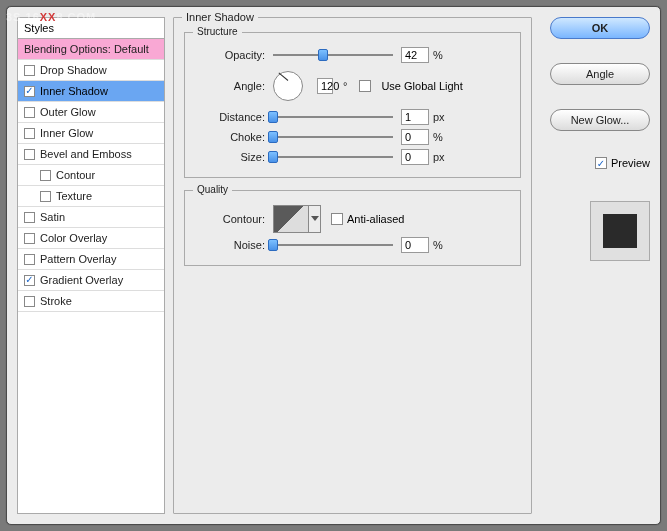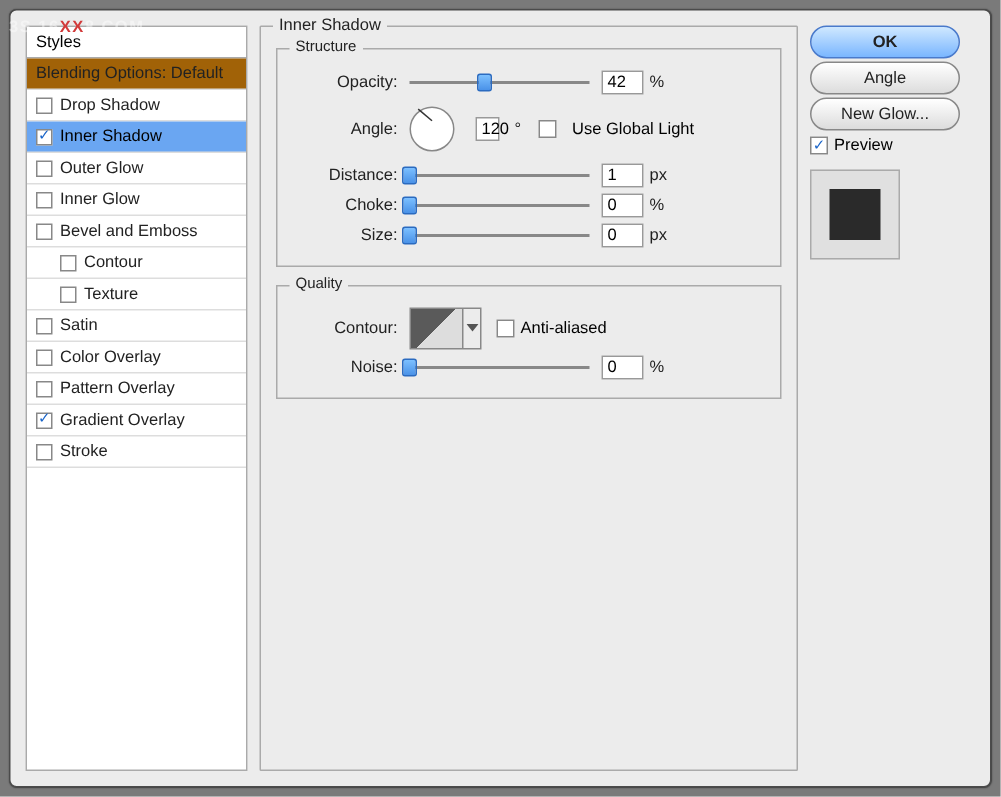--- a/index.html
+++ b/index.html
@@ -3,21 +3,21 @@
 <meta charset="utf-8">
 <style>
 * { box-sizing: border-box; margin: 0; padding: 0; font-family: "Lucida Grande", Arial, sans-serif; font-size: 11px; }
 body { background: #7a7a7a; display: flex; justify-content: center; align-items: flex-start; padding: 6px; }
 .window { width: 655px; height: 519px; background: #ececec; border: 1px solid #4b4b4b; border-radius: 5px; display: flex; flex-direction: column; box-shadow: 0 0 1px rgba(0,0,0,.5); }
 .titlebar { text-align: center; padding: 6px 0; border-bottom: 1px solid #b4b4b4; font-size: 12px; color: #222; }
 .content { display: flex; flex: 1; padding: 10px; gap: 8px; }
 .styles-box { width: 148px; border: 1px solid #aaa; background: #fff; display:flex; flex-direction: column; }
 .styles-title { padding: 4px 6px; border-bottom: 1px solid #aaa; background: #fff; }
 .styles-item { display: flex; align-items: center; padding: 4px 6px; border-bottom: 1px solid #ddd; color: #222; cursor: pointer; }
-.styles-item.header { background: #a16207; white-space: nowrap; }
+.styles-item.header { background: #f9a8d4; white-space: nowrap; }
 .styles-item.selected { background: #6aa6f2; color: #000; }
 .styles-check { width: 11px; height: 11px; border: 1px solid #888; background: #fff; margin-right: 5px; display: inline-flex; align-items:center; justify-content:center; font-size:10px; line-height:1; color:#1a64c8;}
 .styles-check.check::before { content: "✓"; }
 .indent { padding-left: 22px; }
 .center-col { flex: 1; display: flex; flex-direction: column; gap: 10px; }
 .groupbox { border: 1px solid #aaa; border-radius: 1px; padding: 6px 10px 10px; position: relative; }
 .group-legend { position: absolute; top: -7px; left: 8px; background: #ececec; padding: 0 4px; font-size: 11px; color: #222; }
 .inner-group { border: 1px solid #aaa; padding: 10px 8px 8px; margin: 8px 0 0; position: relative; }
 .inner-legend { position: absolute; top: -7px; left: 8px; background: #ececec; padding: 0 4px; font-size: 10px; color: #222; }
 .row { display: flex; align-items: center; margin: 4px 0; }
@@ -33,21 +33,21 @@
 .num { width: 28px; height: 16px; border: 1px solid #999; background: #fff; margin-left: 8px; text-align: left; padding: 1px 3px; }
 .unit { margin-left: 4px; color: #222; }
 .angle-wrap { display: flex; align-items: center; gap:6px; }
 .angle-dial { width: 30px; height: 30px; border: 1px solid #888; border-radius: 50%; background: #fff; position: relative; }
 .angle-dial::after { content: ""; position: absolute; width: 12px; height: 1px; background: #333; left: 2px; top: 8px; transform-origin: right center; transform: rotate(40deg); }
 .chk { width: 12px; height: 12px; border: 1px solid #888; background: #fff; margin-right: 4px; display:inline-flex; align-items:center; justify-content:center; font-size:10px; color:#1a64c8;}
 .chk.on::before { content:"✓"; }
 .contour-swatch { width: 34px; height: 26px; border: 1px solid #888; background: linear-gradient(135deg, #5a5a5a 49.5%, #ddd 50%); margin-right: 8px; position:relative;}
 .contour-arrow { width:12px; height:26px; border-left:1px solid #888; display:flex; align-items:center; justify-content:center;}
 .contour-wrap{ display:flex; border:1px solid #888;}
-.right-col { width: 110px; display:flex; flex-direction:column; align-items:flex-start; gap:2px; }
+.right-col { width: 110px; display:flex; flex-direction:column; align-items:flex-end; gap:24px; }
 .mac-btn { width: 100px; height: 22px; border: 1px solid #888; border-radius: 11px; background: linear-gradient(#fff,#dcdcdc); display:flex; align-items:center; justify-content:center; cursor:pointer; color:#222;}
 .mac-btn.primary { background: linear-gradient(#cfe8ff,#7ab6ff); border-color:#4a7acb; font-weight:600;}
 .prev-row{ display:flex; align-items:center; margin-top:2px;}
 .preview-box { width: 60px; height: 60px; border: 1px solid #aaa; background: #e0e0e0; display:flex; align-items:center; justify-content:center; margin-top:8px;}
 .preview-sw { width: 34px; height: 34px; background: #2a2a2a; }
 .watermark { position:absolute; top:8px; left:6px; font-family: Arial; font-size:14px; font-weight:bold; color:rgba(255,255,255,.45); letter-spacing:1px; pointer-events:none;}
 .watermark .xx{ color:#d23a3a;}
 </style>
 </head>
 <body>

